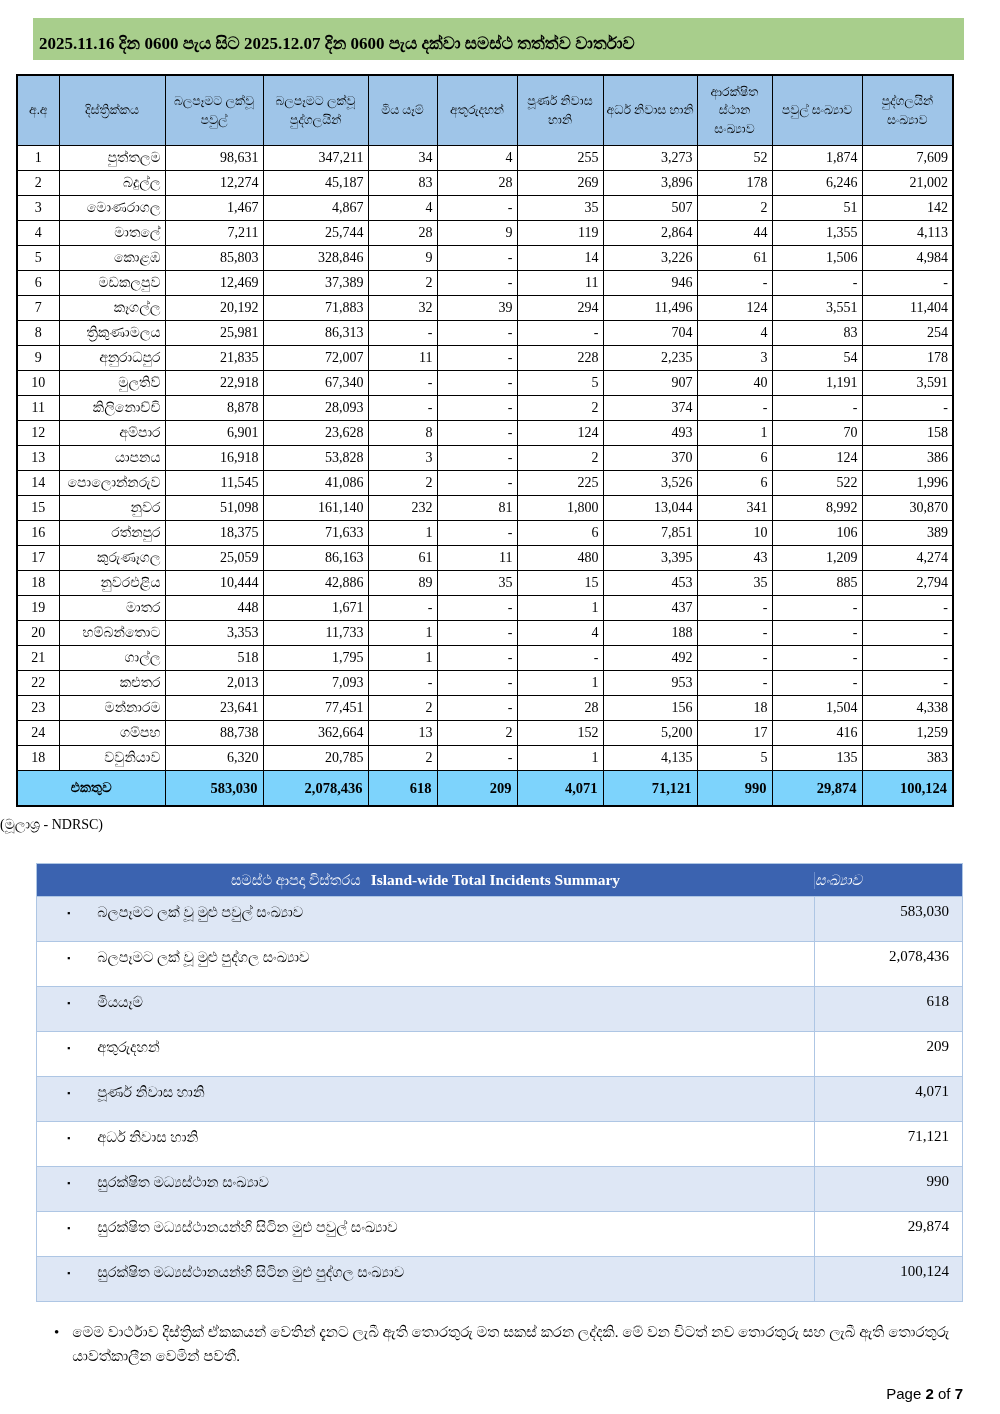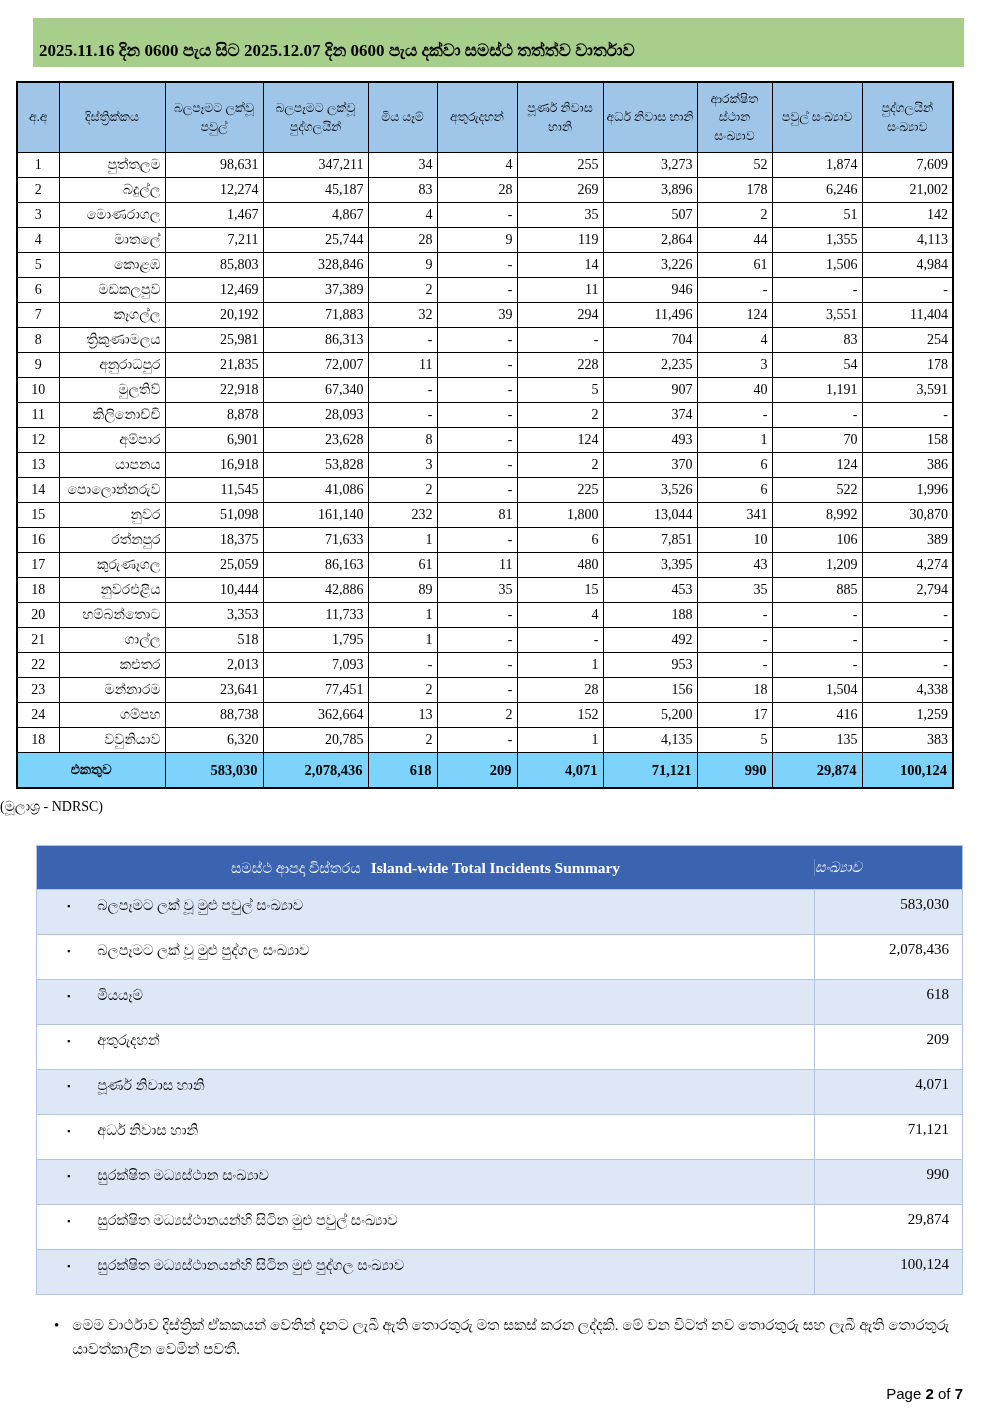--- a/index.html
+++ b/index.html
@@ -10,21 +10,21 @@
     color:#000;
     position:relative;
     overflow:hidden;
   }
   .title-bar {
     margin:18px 36px 14px 33px;
     background:#A8CE8C;
     font-weight:bold;
     font-size:17px;
     line-height:1.25;
-    padding:22px 8px 6px 6px;
+    padding:15px 8px 6px 6px;
   }
   table.main {
     margin:14px 0 0 16px;
     border-collapse:collapse;
     table-layout:fixed;
     width:936px;
     border:2px solid #000;
   }
   table.main th, table.main td {
     border:1px solid #000;
@@ -60,21 +60,21 @@
   }
   .summary {
     margin:30px 0 0 36px;
     width:927px;
     border:1px solid #AEC6E4;
   }
   .summary-header {
     display:flex;
     background:#3B63B0;
     color:#fff;
-    height:43px;
+    height:32px;
     align-items:center;
     font-size:14.5px;
   }
   .summary-header .sh-label { flex:1; text-align:center; }
   .summary-header .sh-en { font-weight:bold; font-size:15.5px; margin-left:10px; }
   .summary-header .sh-value { width:148px; border-left:1px solid #6B8CC9;font-style:italic; }
   .summary-row {
     display:flex;
     min-height:45px;
     background:#fff;
@@ -376,20 +376,33 @@
         <td class="c-num">42,886</td>
         <td class="c-num">89</td>
         <td class="c-num">35</td>
         <td class="c-num">15</td>
         <td class="c-num">453</td>
         <td class="c-num">35</td>
         <td class="c-num">885</td>
         <td class="c-num">2,794</td>
       </tr>
       <tr>
+        <td class="c-sn">19</td>
+        <td class="c-dist">මාතර</td>
+        <td class="c-num">448</td>
+        <td class="c-num">1,671</td>
+        <td class="c-num">-</td>
+        <td class="c-num">-</td>
+        <td class="c-num">1</td>
+        <td class="c-num">437</td>
+        <td class="c-num">-</td>
+        <td class="c-num">-</td>
+        <td class="c-num">-</td>
+      </tr>
+      <tr>
         <td class="c-sn">20</td>
         <td class="c-dist">හම්බන්තොට</td>
         <td class="c-num">3,353</td>
         <td class="c-num">11,733</td>
         <td class="c-num">1</td>
         <td class="c-num">-</td>
         <td class="c-num">4</td>
         <td class="c-num">188</td>
         <td class="c-num">-</td>
         <td class="c-num">-</td>

